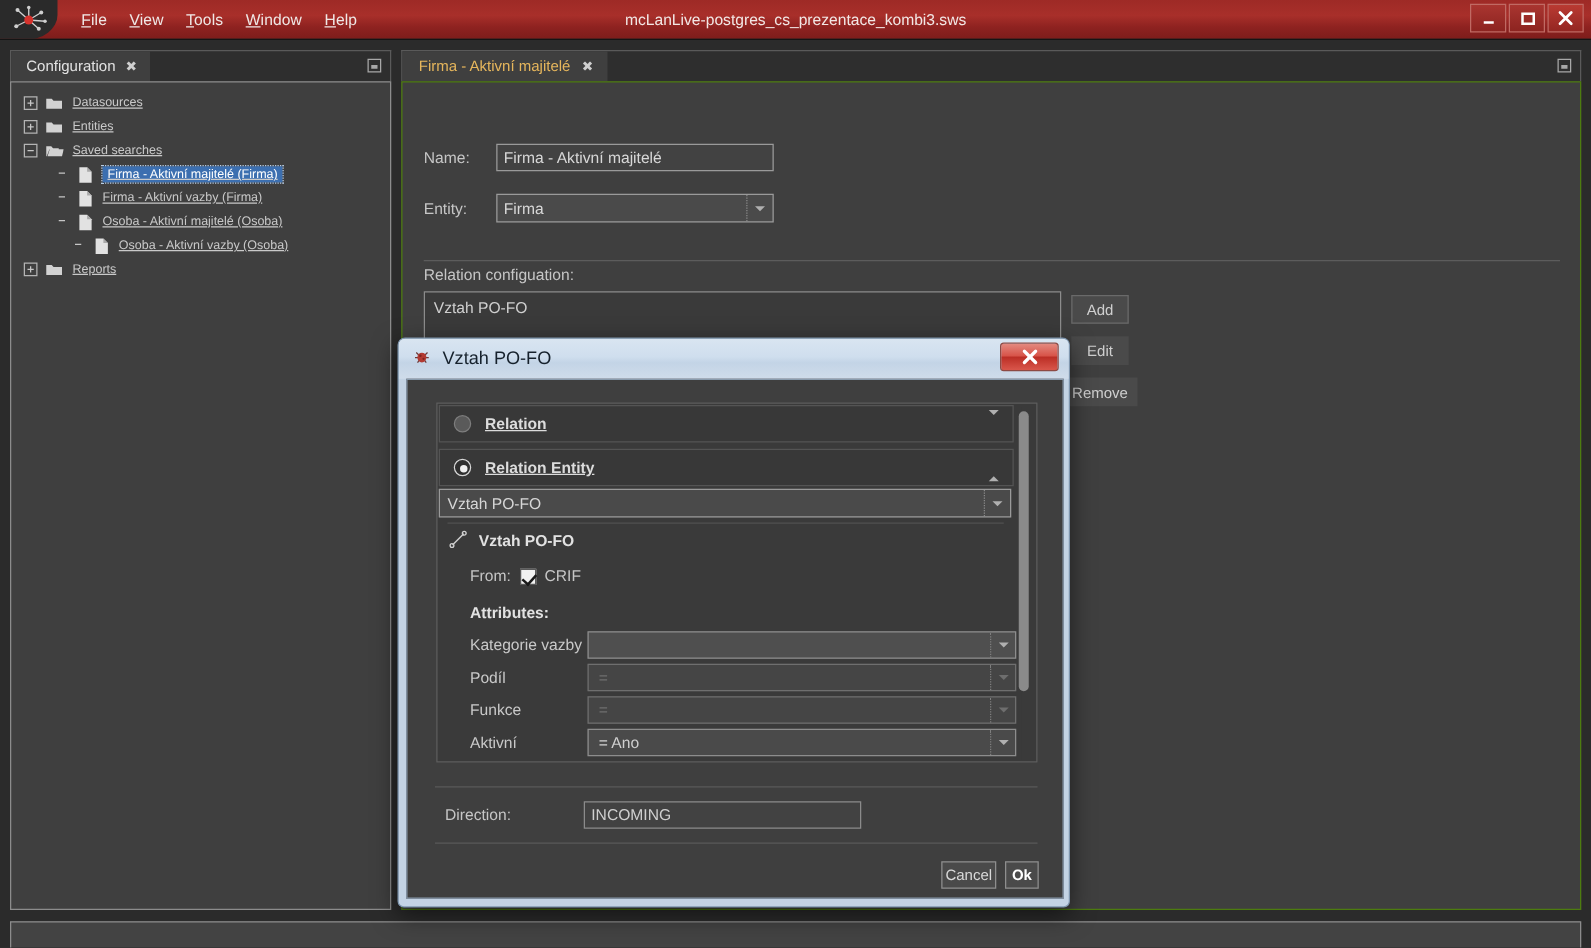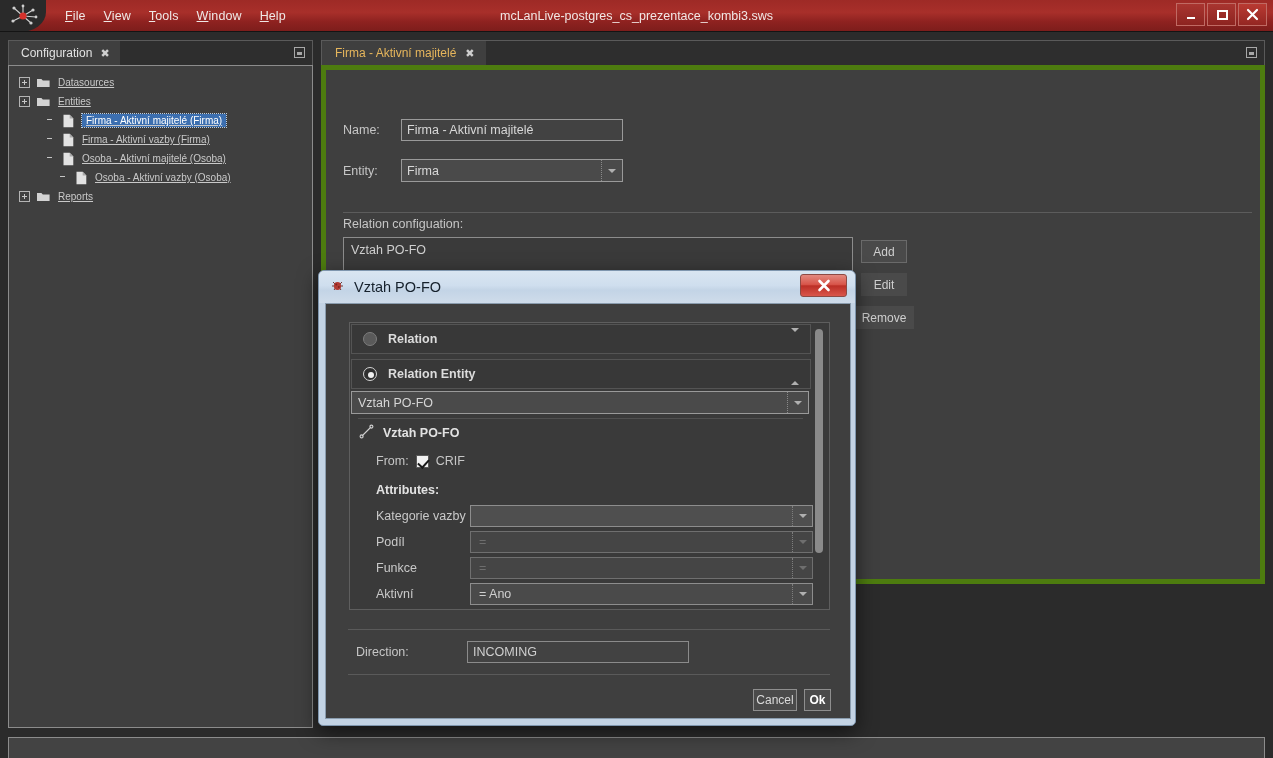--- a/index.html
+++ b/index.html
@@ -113,22 +113,22 @@
   .r-tabstrip {
     position: absolute; left: 0; top: 0; width: 944px; height: 25px;
     background: #2e2e2e; border: 1px solid #5a5a5a; border-bottom: none;
   }
   .r-tab {
     position: absolute; left: 0; top: 0; height: 24px; padding: 0 11px 0 13px;
     background: #3f3f3f; display: flex; align-items: center; gap: 9px;
     color: #e6b65c; font-size: 12px; cursor: default;
   }
   .editor-body {
-    position: absolute; left: 0; top: 25px; width: 944px; height: 519px;
-    background: #3f3f3f; border: 5px solid #4d7c0f;
+    position: absolute; left: 0; top: 25px; width: 944px; height: 663px;
+    background: #3f3f3f; border: 1px solid #4d7c0f;
   }
   .form-row { position: absolute; display: flex; align-items: center; }
   .f-label { color: #c6c6c6; font-size: 12.5px; }
   .txtfield {
     background: #424242; border: 1px solid #9a9a9a; height: 22px;
     color: #d8d8d8; font-size: 12.5px; padding: 0 5px;
     display: flex; align-items: center; font-family: "Liberation Sans", sans-serif; margin-left: 13px;
   }
   .combo {
     height: 23px; background: #4a4a4a; border: 1px solid #9a9a9a;
@@ -196,21 +196,21 @@
   }
   .dlg-inner {
     position: absolute; left: 23px; top: 18px; width: 481px; height: 288px;
     background: #3a3a3a; border: 1px solid #5e5e5e;
     overflow: hidden;
   }
   .acc-header {
     position: absolute; left: 0; width: 460px; height: 30px;
     background: #383838; border: 1px solid #545454;
     display: flex; align-items: center; padding-left: 11px; gap: 11px;
-    color: #dcdcdc; font-size: 12.5px; font-weight: bold; cursor: pointer;
+    color: #dcdcdc; font-size: 12.5px; font-weight: bold; cursor: pointer; text-decoration: underline;
   }
   .acc-header .acc-caret { position: absolute; right: 11px; }
   .radio {
     width: 14px; height: 14px; border-radius: 50%;
     background: #5a5a5a; border: 1px solid #7d7d7d;
     position: relative; flex: 0 0 auto;
   }
   .radio.on { background: #2f2f2f; border-color: #d6d6d6; }
   .radio.on::after {
     content:""; position: absolute; left: 3.5px; top: 3.5px;
@@ -345,20 +345,29 @@
             <span class="tree-label">Datasources</span>
           </div>
           <div class="tree-row" style="padding-left: 10px;">
             <span class="expander plus"></span>
             <span class="ico">
               <svg width="15" height="13" viewBox="0 0 15 13">
                 <path d="M1 11 V3 h4.4 l1.4 1.6 H13.6 V11 Z" fill="#d2d2d2"></path>
               </svg>
             </span>
             <span class="tree-label">Entities</span>
+          </div>
+          <div class="tree-row" style="padding-left: 10px;">
+            <span class="expander"></span>
+            <span class="ico">
+              <svg width="15" height="13" viewBox="0 0 15 13">
+                <path d="M1 11 V3 h4 l1.4 1.6 H11 V5.4 H3.6 L1.4 11 Z M2 11 H13.6 L15 5.4 H3.8 Z" fill="#d2d2d2"></path>
+              </svg>
+            </span>
+            <span class="tree-label">Saved searches</span>
           </div>
           <div class="tree-row selected" style="padding-left: 36px;">
             <span class="expander none"></span>
             <span class="ico">
               <svg width="13" height="14" viewBox="0 0 13 14">
                 <path d="M1.5 0.8 h6.2 l3.6 3.6 V13.2 H1.5 Z" fill="#e2e2e2"></path>
                 <path d="M7.7 0.8 V4.4 h3.6 Z" fill="#a9a9a9"></path>
               </svg>
             </span>
             <span class="tree-label">Firma - Aktivní majitelé (Firma)</span>

